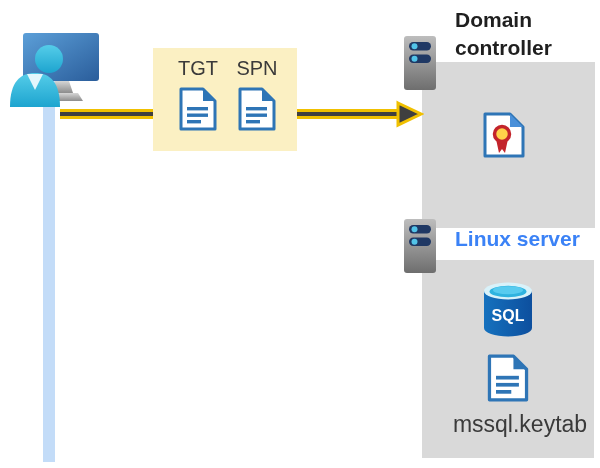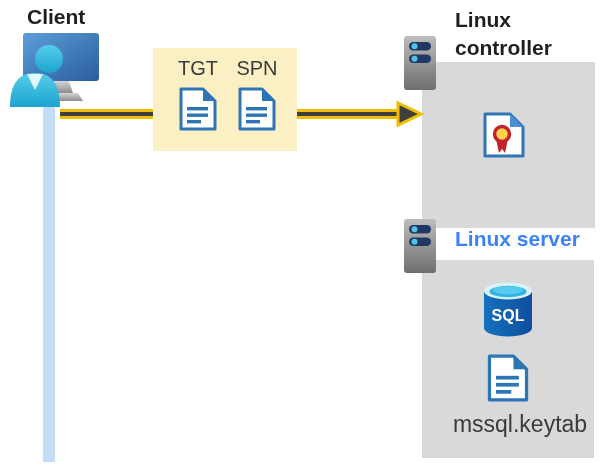--- a/index.html
+++ b/index.html
@@ -66,21 +66,20 @@
     <rect x="8" y="33" width="14" height="3.4" fill="#2e75b6"></rect>
   </svg>
   <svg class="abs doc-spn" width="38" height="44" viewBox="0 0 38 44">
     <path d="M2,2 H24 L36,14 V42 H2 Z" fill="#ffffff" stroke="#2e75b6" stroke-width="3" stroke-linejoin="round"></path>
     <path d="M24,2 L36,14 H24 Z" fill="#2e75b6"></path>
     <rect x="8" y="20" width="21" height="3.4" fill="#2e75b6"></rect>
     <rect x="8" y="26.5" width="21" height="3.4" fill="#2e75b6"></rect>
     <rect x="8" y="33" width="14" height="3.4" fill="#2e75b6"></rect>
   </svg>
 
-  <div class="abs client-label">Client</div>
   <svg class="abs client-icon" width="105" height="82" viewBox="0 0 105 82">
     <defs>
       <linearGradient id="gmon" x1="0" y1="0" x2="1" y2="1">
         <stop offset="0" stop-color="#5c9fd8"></stop>
           <stop offset="1" stop-color="#2a5d9b"></stop>
       </linearGradient>
       <linearGradient id="gstand" x1="0" y1="0" x2="0" y2="1">
         <stop offset="0" stop-color="#d6d6d6"></stop>
           <stop offset="1" stop-color="#8c8c8c"></stop>
       </linearGradient>
@@ -90,21 +89,21 @@
       </linearGradient>
     </defs>
     <rect x="18" y="5" width="76" height="48" rx="3" fill="url(#gmon)"></rect>
     <polygon points="50,53 64,53 68,65 46,65" fill="url(#gstand)"></polygon>
     <polygon points="43,65 73,65 78,73 38,73" fill="url(#gstand)"></polygon>
     <circle cx="44" cy="31" r="14" fill="url(#gper)"></circle>
     <path d="M5,79 C5,54 15,45 30,45 C45,45 55,54 55,79 Z" fill="url(#gper)"></path>
     <polygon points="22,46 38,46 30,62" fill="#e3f6fc"></polygon>
   </svg>
 
-  <div class="abs dc-title">Linux controller</div>
+  <div class="abs dc-title">Domain controller</div>
   <svg class="abs dc-server-icon" width="34" height="56" viewBox="0 0 34 56">
     <defs>
       <linearGradient id="gsrv1" x1="0" y1="0" x2="0" y2="1">
         <stop offset="0" stop-color="#bdbdbd"></stop>
           <stop offset="1" stop-color="#6e6e6e"></stop>
       </linearGradient>
     </defs>
     <rect x="1" y="1" width="32" height="54" rx="3" fill="url(#gsrv1)"></rect>
     <rect x="6" y="7" width="22" height="8.5" rx="4.2" fill="#1f3864"></rect>
     <circle cx="11.5" cy="11.2" r="3" fill="#52c3e8"></circle>

